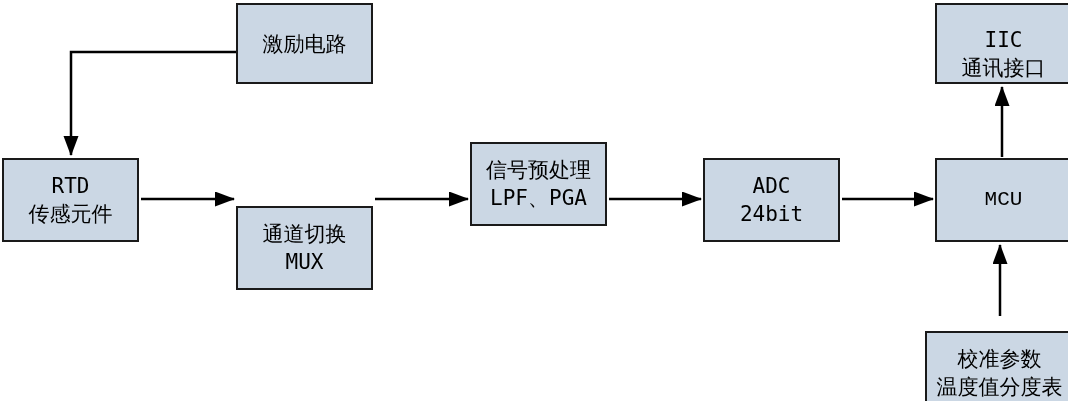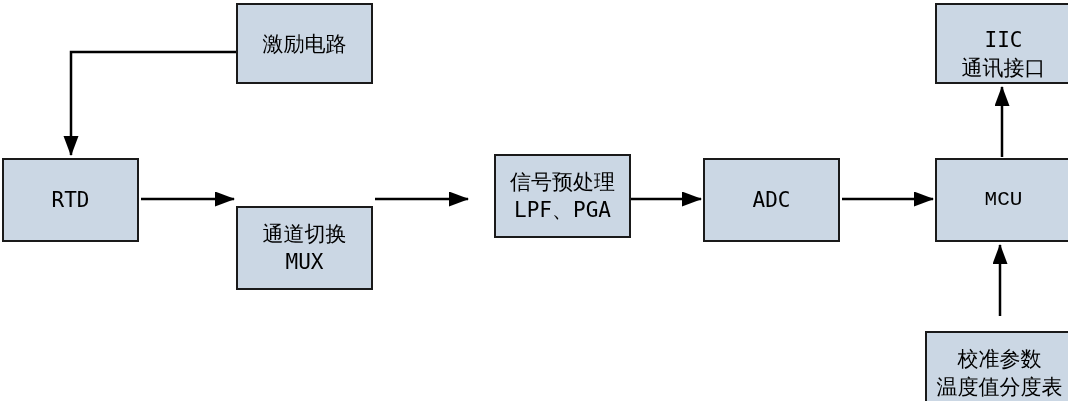--- a/index.html
+++ b/index.html
@@ -36,21 +36,21 @@
     color: #000000;
     font-size: 21px;
     line-height: 28px;
     white-space: nowrap;
   }
   .node span { display: block; }
 
   .n-excitation   { left: 236px; top: 3px;   width: 137px; height: 81px; }
   .n-rtd          { left: 2px;   top: 158px; width: 137px; height: 84px; }
   .n-mux          { left: 236px; top: 158px; width: 137px; height: 84px; margin-top: 48px; }
-  .n-preprocess   { left: 470px; top: 154px; width: 137px; height: 84px; margin-left: 24px; }
+  .n-preprocess   { left: 470px; top: 142px; width: 137px; height: 84px; }
   .n-adc          { left: 703px; top: 158px; width: 137px; height: 84px; }
   .n-mcu          { left: 935px; top: 158px; width: 137px; height: 84px; font-family: Liberation Mono, monospace; }
   .n-iic          { left: 935px; top: 3px;   width: 137px; height: 81px; justify-content: flex-end; }
   .n-calibration  { left: 925px; top: 317px; width: 149px; height: 83px; margin-top: 14px; }
 </style>
 </head>
 <body>
 
 <div class="canvas">
 
@@ -68,34 +68,36 @@
     <line x1="1002" y1="157" x2="1002" y2="87" stroke="#000000" stroke-width="2.5" marker-end="url(#arrowhead)"></line>
     <line x1="1000" y1="316" x2="1000" y2="245" stroke="#000000" stroke-width="2.5" marker-end="url(#arrowhead)"></line>
   </svg>
 
   <div class="node n-excitation">
     <span>激励电路</span>
   </div>
 
   <div class="node n-rtd">
     <span>RTD</span>
+    <span>传感元件</span>
   </div>
 
   <div class="node n-mux">
     <span>通道切换</span>
     <span>MUX</span>
   </div>
 
   <div class="node n-preprocess">
     <span>信号预处理</span>
     <span>LPF、PGA</span>
   </div>
 
   <div class="node n-adc">
     <span>ADC</span>
+    <span>24bit</span>
   </div>
 
   <div class="node n-mcu">
     <span>MCU</span>
   </div>
 
   <div class="node n-iic">
     <span>IIC</span>
     <span>通讯接口</span>
   </div>

